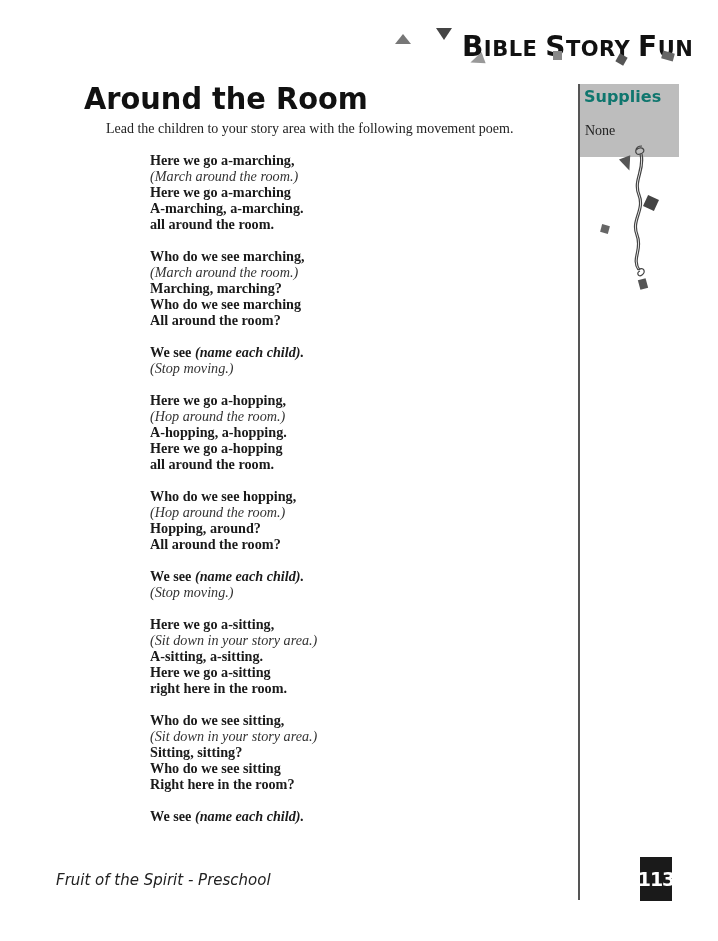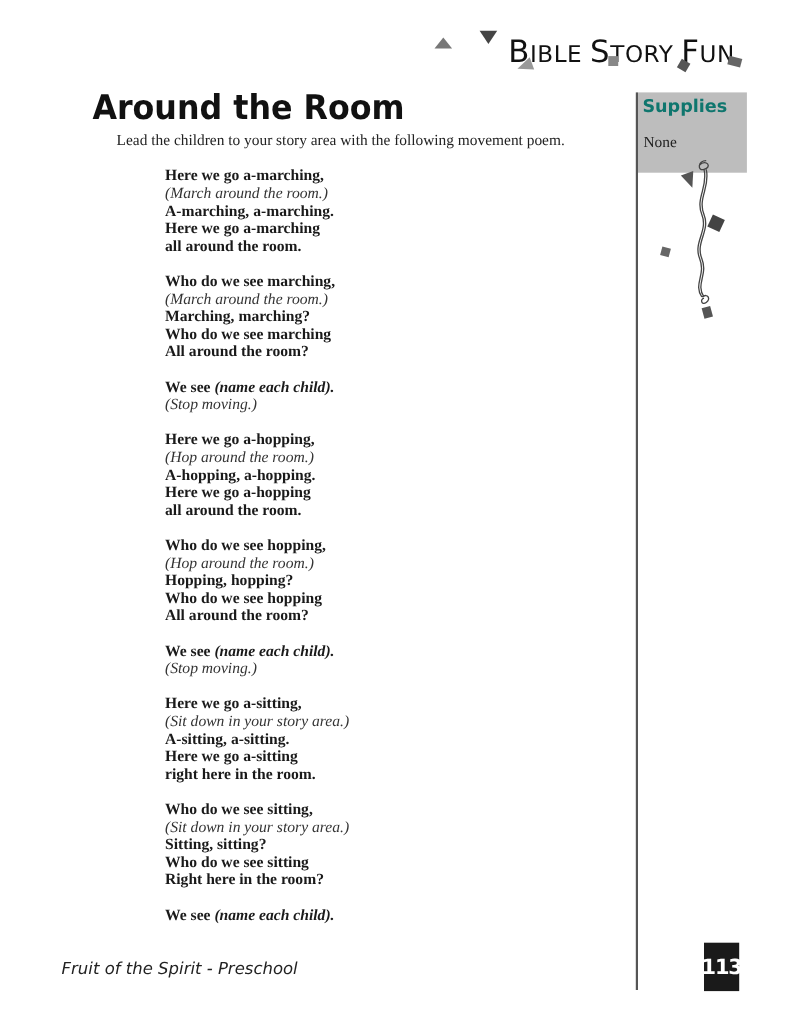--- a/index.html
+++ b/index.html
@@ -1,17 +1,17 @@
 <!DOCTYPE html>
 <html><head>
 <meta charset="utf-8">
 <style>
   html, body { margin:0; padding:0; background:#fff; }
   body { width:718px; height:941px; position:relative; overflow:hidden; font-family:"DejaVu Serif", serif; color:#1a1a1a; }
-  .header-brand { position:absolute; left:462px; top:30px; font-family:"DejaVu Sans", sans-serif; font-weight:normal; color:#111; letter-spacing:0.5px; white-space:nowrap; }
+  .header-brand { position:absolute; left:462px; top:30px; font-family:"DejaVu Sans", sans-serif; font-weight:bold; color:#111; letter-spacing:0.5px; white-space:nowrap; }
   .header-brand .big { font-size:28px; }
   .header-brand .small { font-size:21px; }
   .shape { position:absolute; background:#777; }
   .tri { position:absolute; width:0; height:0; }
   .title { position:absolute; left:84px; top:80px; font-family:"DejaVu Sans", sans-serif; font-weight:bold; font-size:31px; color:#111; letter-spacing:0px; transform:scaleX(0.93); transform-origin:left; }
   .intro { position:absolute; left:106px; top:121px; font-size:14px; color:#222; font-family:"Liberation Serif", serif; }
   .poem { position:absolute; left:150px; top:152px; width:340px; font-family:"Liberation Serif", serif; font-size:14.2px; line-height:16px; }
   .stanza { margin-bottom:16px; }
   .line { display:block; }
   .b { font-weight:bold; }
@@ -38,22 +38,22 @@
 <div class="shape" style="left:617px;top:55px;width:9px;height:9px;background:#555;transform:rotate(30deg);"></div>
 <div class="shape" style="left:662px;top:52px;width:12px;height:8px;background:#666;transform:rotate(15deg);"></div>
 
 <div class="title">Around the Room</div>
 <div class="intro">Lead the children to your story area with the following movement poem.</div>
 
 <div class="poem" id="poem">
     <div class="stanza">
       <span class="line"><span class="b">Here we go a-marching,</span></span>
       <span class="line"><span class="i">(March around the room.)</span></span>
+      <span class="line"><span class="b">Here we go a-marching</span></span>
       <span class="line"><span class="b">A-marching, a-marching.</span></span>
-      <span class="line"><span class="b">Here we go a-marching</span></span>
       <span class="line"><span class="b">all around the room.</span></span>
     </div>
     <div class="stanza">
       <span class="line"><span class="b">Who do we see marching,</span></span>
       <span class="line"><span class="i">(March around the room.)</span></span>
       <span class="line"><span class="b">Marching, marching?</span></span>
       <span class="line"><span class="b">Who do we see marching</span></span>
       <span class="line"><span class="b">All around the room?</span></span>
     </div>
     <div class="stanza">
@@ -63,22 +63,21 @@
     <div class="stanza">
       <span class="line"><span class="b">Here we go a-hopping,</span></span>
       <span class="line"><span class="i">(Hop around the room.)</span></span>
       <span class="line"><span class="b">A-hopping, a-hopping.</span></span>
       <span class="line"><span class="b">Here we go a-hopping</span></span>
       <span class="line"><span class="b">all around the room.</span></span>
     </div>
     <div class="stanza">
       <span class="line"><span class="b">Who do we see hopping,</span></span>
       <span class="line"><span class="i">(Hop around the room.)</span></span>
-      <span class="line"><span class="b">Hopping, hopping?</span></span>
-      <span class="line"><span class="b">Who do we see hopping</span></span>
+      <span class="line"><span class="b">Hopping, around?</span></span>
       <span class="line"><span class="b">All around the room?</span></span>
     </div>
     <div class="stanza">
       <span class="line"><span class="b">We see </span><span class="bi">(name each child).</span></span>
       <span class="line"><span class="i">(Stop moving.)</span></span>
     </div>
     <div class="stanza">
       <span class="line"><span class="b">Here we go a-sitting,</span></span>
       <span class="line"><span class="i">(Sit down in your story area.)</span></span>
       <span class="line"><span class="b">A-sitting, a-sitting.</span></span>

